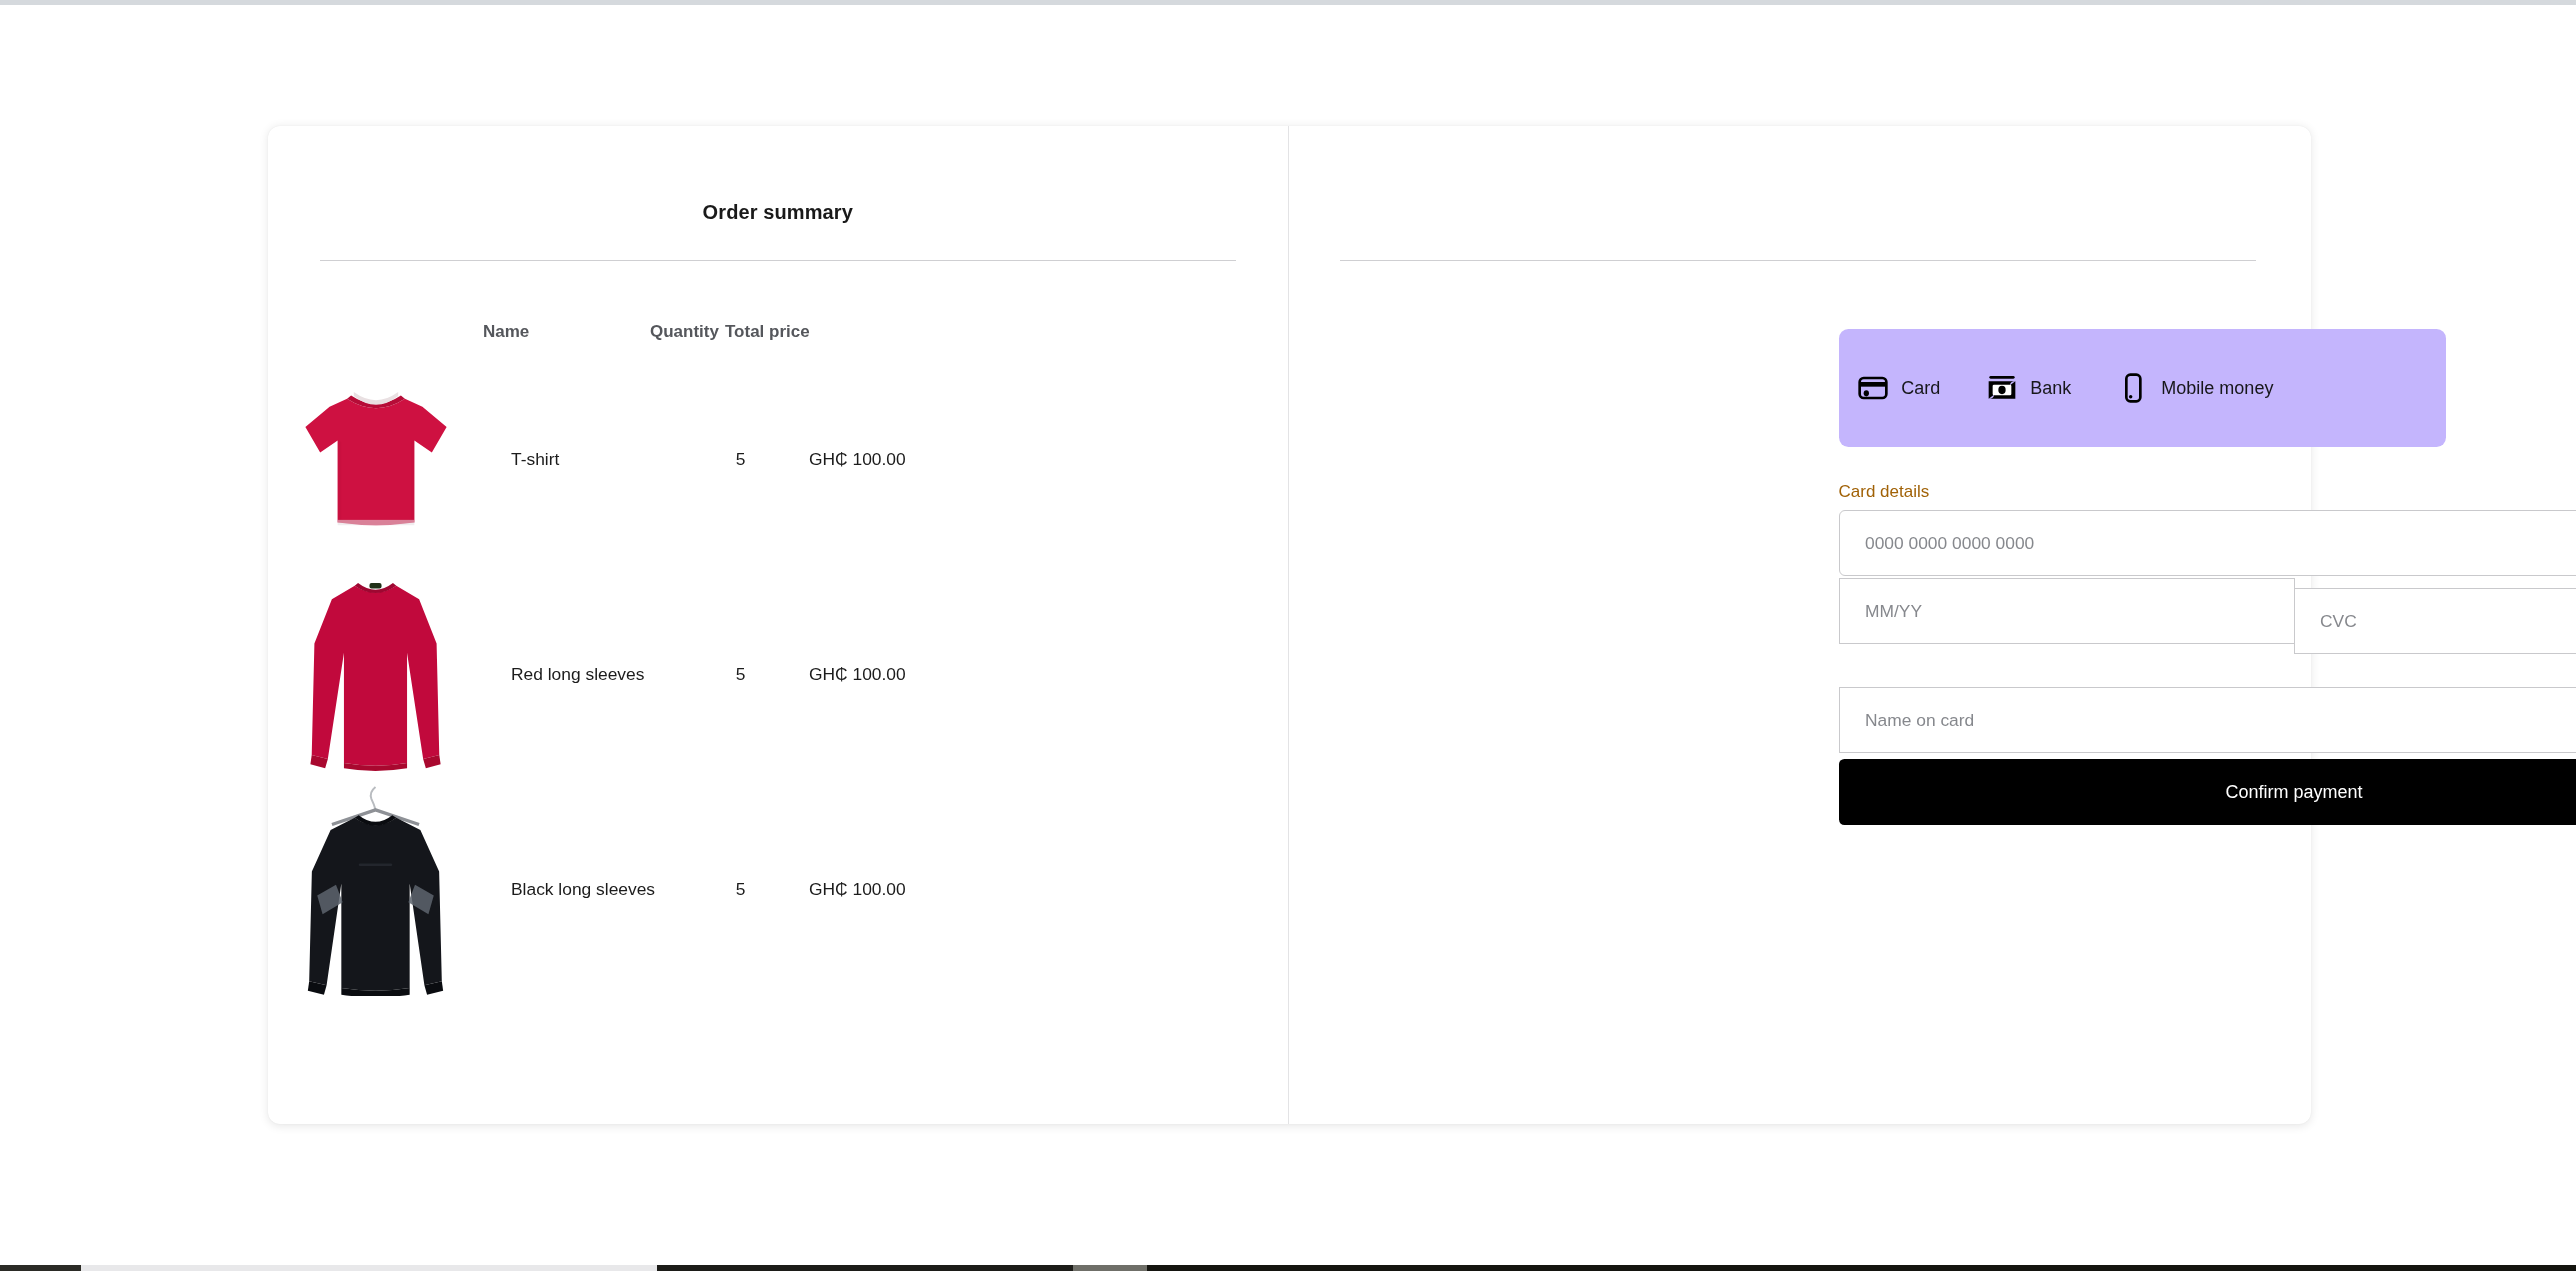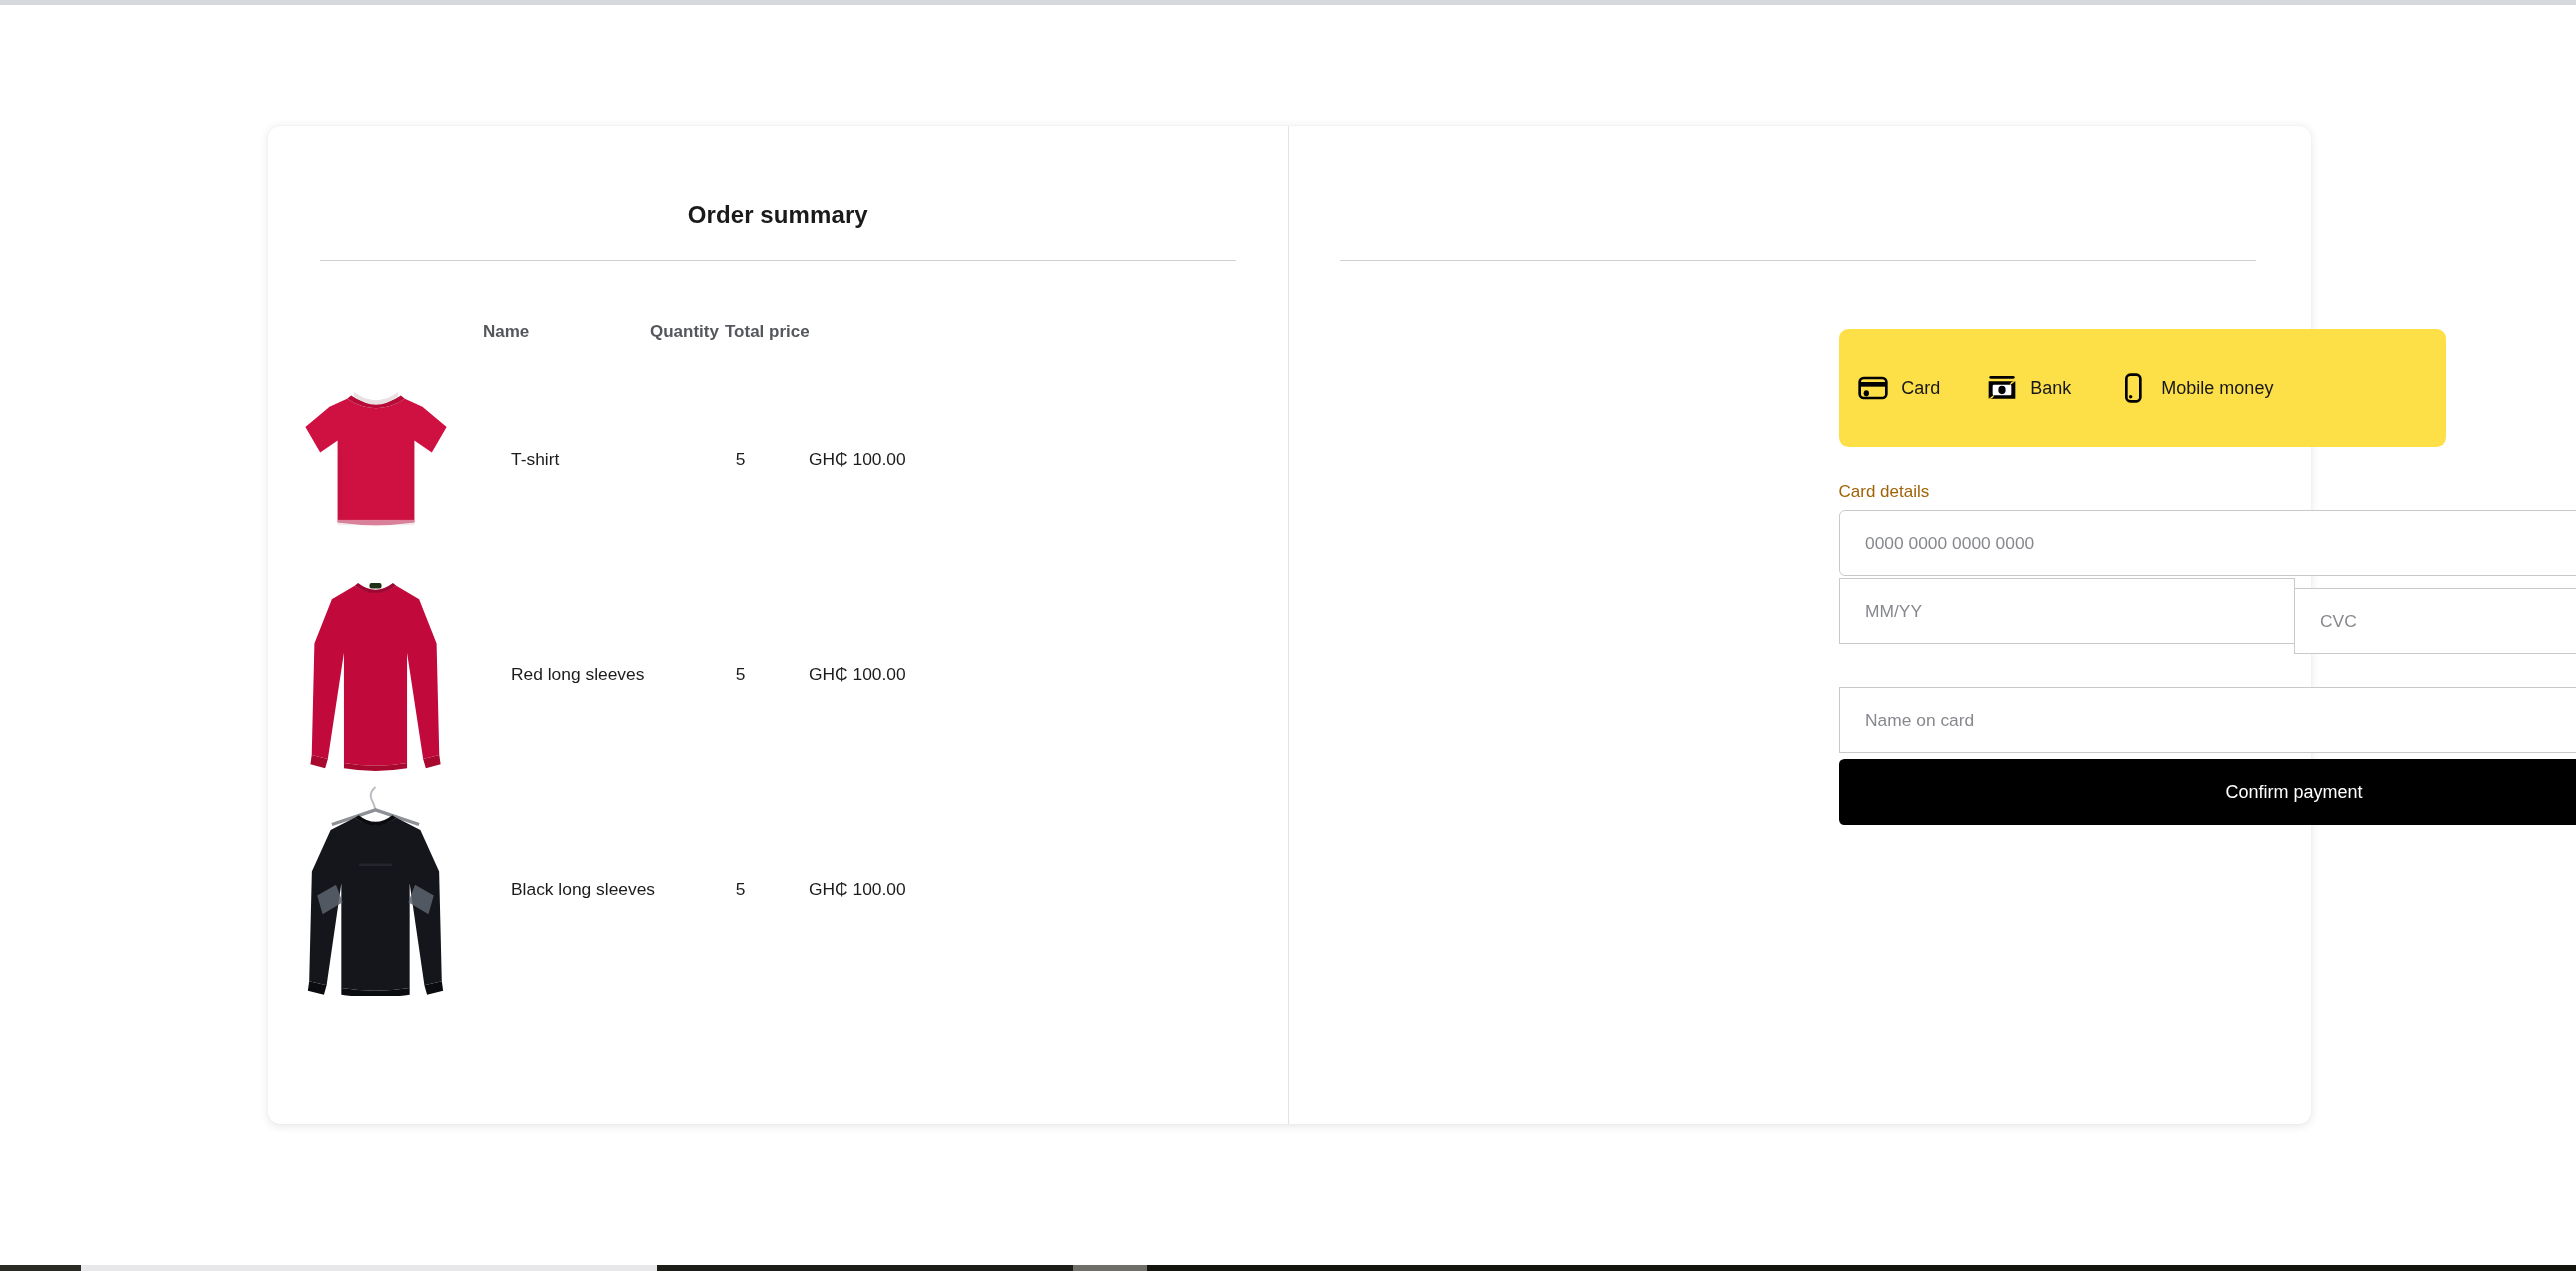--- a/index.html
+++ b/index.html
@@ -45,21 +45,21 @@
 
   .panel { position: relative; height: 100%; }
   #order-panel   { width: 1020px; }
   #payment-panel { width: 1024px; border-left: 1.3px solid #e3e3e5; }
 
   .panel-title {
     position: absolute;
     top: 75px;
     width: 100%;
     text-align: center;
-    font-size: 24px;
+    font-size: 20px;
     font-weight: bold;
     color: #1a1a1a;
     letter-spacing: 0.1px;
   }
   .panel-rule {
     position: absolute;
     top: 134px;
     height: 1.3px;
     background: #cfcfd2;
   }
@@ -105,21 +105,21 @@
   }
   .thumb { display: block; }
 
   
   #method-pill {
     position: absolute;
     left: 550px;
     top: 203px;
     width: 607px;
     height: 118px;
-    background: #fde047;
+    background: #c4b5fd;
     border-radius: 9.4px;
     display: flex;
     align-items: center;
     padding-left: 14.8px;
   }
   .method {
     display: flex;
     align-items: center;
     gap: 12px;
     cursor: pointer;

